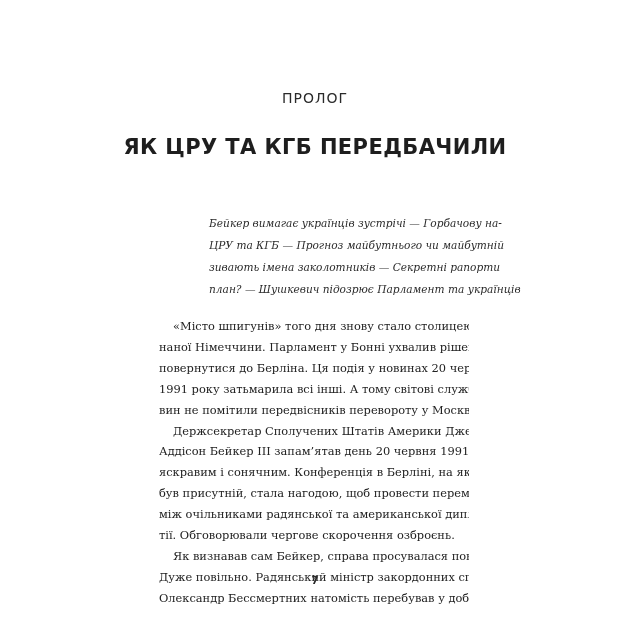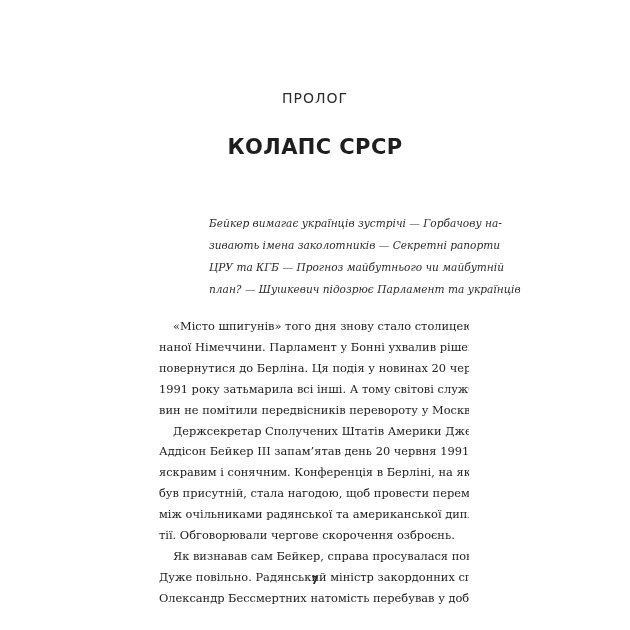--- a/index.html
+++ b/index.html
@@ -95,27 +95,27 @@
     }
   </style>
 </head>
 <body>
 
 <div class="page">
 
   <div class="chapter-label">ПРОЛОГ</div>
 
   <div class="chapter-title">
-    <span>КОЛАПС СРСР</span>
+    <span>ЯК ЦРУ ТА КГБ ПЕРЕДБАЧИЛИ</span>
   </div>
 
   <div class="epigraph">
     <span>Бейкер вимагає українців зустрічі — Горбачову на-</span>
+    <span>ЦРУ та КГБ — Прогноз майбутнього чи майбутній</span>
     <span>зивають імена заколотників — Секретні рапорти</span>
-    <span>ЦРУ та КГБ — Прогноз майбутнього чи майбутній</span>
     <span>план? — Шушкевич підозрює Парламент та українців</span>
   </div>
 
   <div class="body-text">
     <div>
       <span class="line indent">«Місто шпигунів» того дня знову стало столицею об’єд-</span>
       <span class="line">наної Німеччини. Парламент у Бонні ухвалив рішення</span>
       <span class="line">повернутися до Берліна. Ця подія у новинах 20 червня</span>
       <span class="line">1991 року затьмарила всі інші. А тому світові служби но-</span>
       <span class="line">вин не помітили передвісників перевороту у Москві. Та</span>

